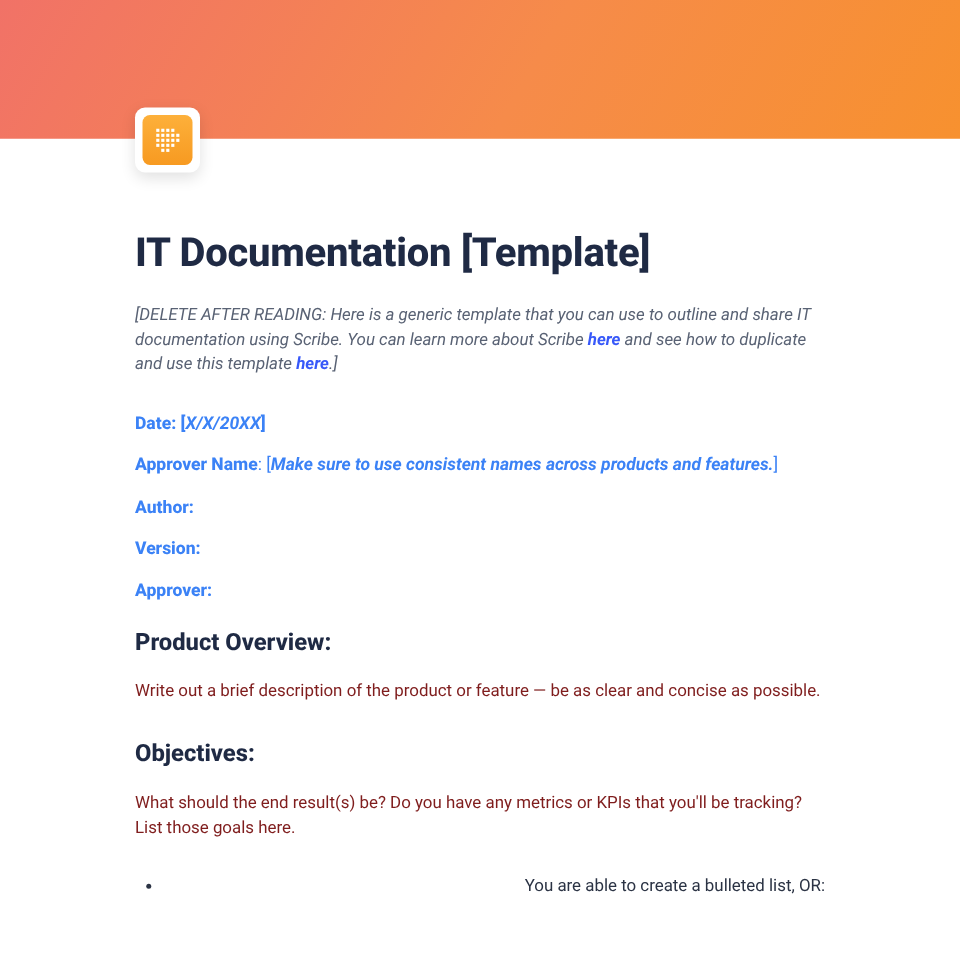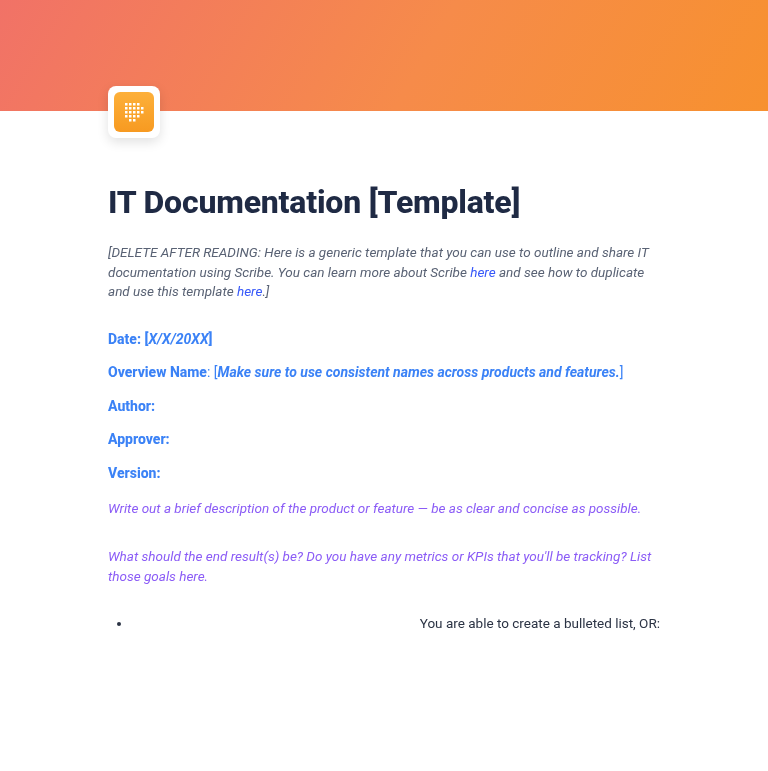--- a/index.html
+++ b/index.html
@@ -50,40 +50,39 @@
     letter-spacing: -0.2px;
   }
   .intro {
     font-style: italic;
     color: #596274;
     font-size: 13.5px;
     line-height: 1.45;
     margin-bottom: 28px;
   }
   .intro .del-bold { font-weight: 400; }
-  .intro a { color: #3758f9; text-decoration: none; font-weight: 400; }
+  .intro a { color: #3758f9; text-decoration: none; font-weight: 700; }
   .field-row {
     font-size: 14px;
     color: #3b82f6;
     margin-bottom: 14px;
     line-height: 1.4;
   }
   .field-row .label { font-weight: 800; }
   .field-row .placeholder { font-style: italic; font-weight: 700; }
   .field-row .note { font-style: italic; font-weight: 700; }
   h2.section {
     font-size: 19px;
     font-weight: 800;
     color: #1f2a44;
     margin-top: 18px;
     margin-bottom: 18px;
   }
   .desc {
-    font-style: italic;
-    color: #8b5cf6;
+    color: #7f1d1d;
     font-size: 13.5px;
     line-height: 1.5;
     margin-bottom: 28px;
   }
   ul.bullets, ol.numbers {
     padding-left: 24px;
     font-size: 13.5px;
     color: #2b3344;
   }
   ul.bullets li, ol.numbers li {
@@ -133,35 +132,37 @@
 
   <p class="intro">
     <span>[</span><span class="del-bold">DELETE AFTER READING:</span><span> Here is a generic template that you can use to outline and share IT documentation using Scribe. You can learn more about Scribe </span><a href="#">here</a><span> and see how to duplicate and use this template </span><a href="#">here</a><span>.]</span>
   </p>
 
   <p class="field-row">
     <span class="label">Date:  [</span><span class="placeholder">X/X/20XX</span><span class="label">]</span>
   </p>
 
   <p class="field-row">
-    <span class="label">Overview Name</span><span class="label" style="font-weight:400">: [</span><span class="note">Make sure to use consistent names across products and features.</span><span class="label" style="font-weight:400">]</span>
+    <span class="label">Approver Name</span><span class="label" style="font-weight:400">: [</span><span class="note">Make sure to use consistent names across products and features.</span><span class="label" style="font-weight:400">]</span>
   </p>
 
   <p class="field-row">
     <span class="label">Author:</span>
   </p>
 
   <p class="field-row">
+    <span class="label">Version:</span>
+  </p>
+
+  <p class="field-row">
     <span class="label">Approver:</span>
   </p>
 
-  <p class="field-row">
-    <span class="label">Version:</span>
-  </p>
-
+  <h2 class="section">Product Overview:</h2>
   <p class="desc">Write out a brief description of the product or feature —  be as clear and concise as possible.</p>
 
+  <h2 class="section">Objectives:</h2>
   <p class="desc">What should the end result(s) be? Do you have any metrics or KPIs that you'll be tracking? List those goals here.</p>
 
   <ul class="bullets">
     <li>You are able to create a bulleted list, OR:</li>
   </ul>
 </div>
 
 </body></html>

